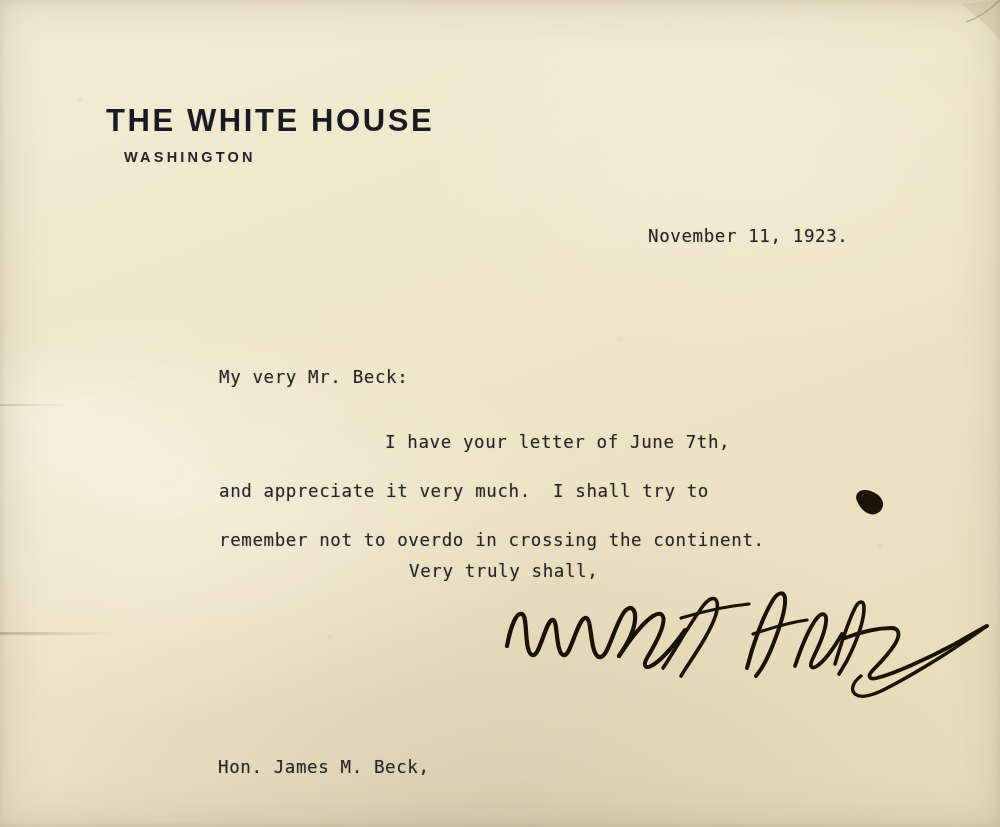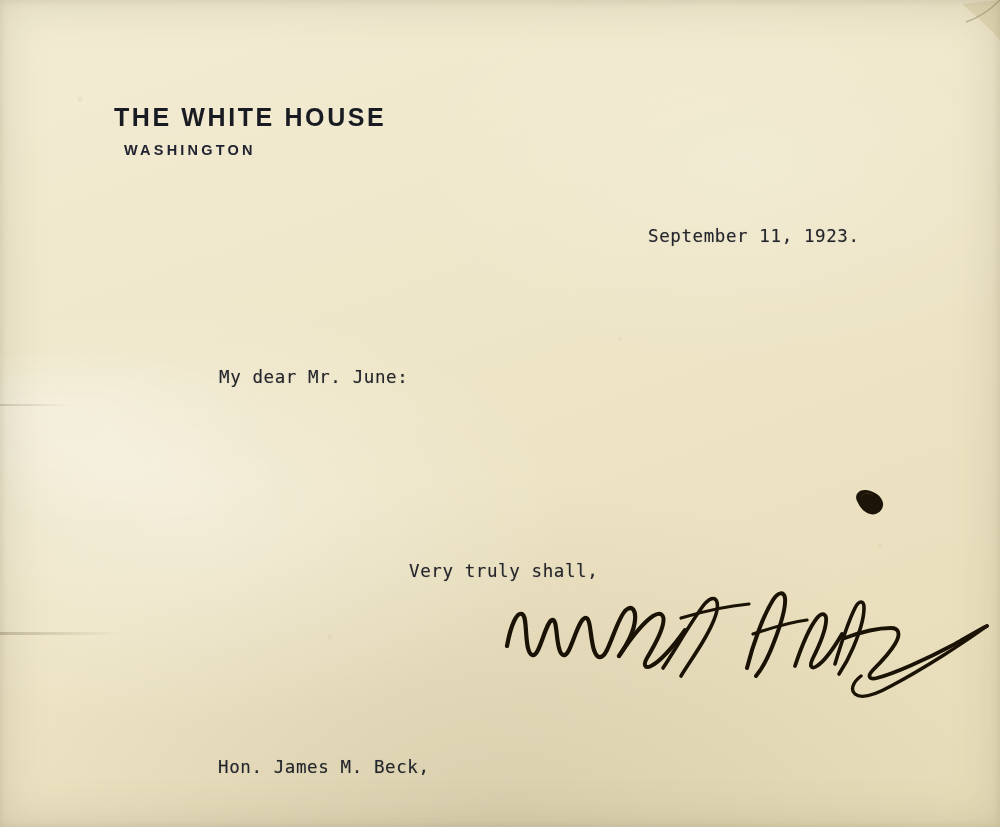--- a/index.html
+++ b/index.html
@@ -85,25 +85,24 @@
   
   .letterhead {
     position: absolute;
     left: 106px;
     top: 103px;
     color: #1b1d24;
   }
   .lh-title {
     font-family: "Liberation Sans", sans-serif;
     font-weight: bold;
-    font-size: 25px;
+    font-size: 31px;
     letter-spacing: 2.6px;
     color: #191b22;
     white-space: nowrap;
-    margin-left: 8px;
   }
   .lh-sub {
     font-family: "Liberation Sans", sans-serif;
     font-weight: bold;
     font-size: 14.5px;
     letter-spacing: 3.2px;
     color: #212430;
     margin-top: 10px;
     padding-left: 18px;
     white-space: nowrap;
@@ -175,24 +174,29 @@
 </head>
 <body>
 
 <div id="page">
 
   <div class="letterhead">
     <div class="lh-title">THE WHITE HOUSE</div>
     <div class="lh-sub">WASHINGTON</div>
   </div>
 
-  <div class="typed date">September 11, 1923.</div>
-
-  <div class="typed salutation">My dear Mr. June:</div>
-
+  <div class="typed date">November 11, 1923.</div>
+
+  <div class="typed salutation">My very Mr. Beck:</div>
+
+  <div class="body-block">
+    <div class="typed indent">I have your letter of June 7th,</div>
+    <div class="typed">and appreciate it very much.  I shall try to</div>
+    <div class="typed">remember not to overdo in crossing the continent.</div>
+  </div>
 
   <div class="typed closing">Very truly shall,</div>
 
   <svg class="signature" viewBox="0 0 500 130" xmlns="http://www.w3.org/2000/svg" aria-hidden="true">
     <g fill="none" stroke="#1a1205" stroke-linecap="round" stroke-linejoin="round">
       <path d="M12,74 C16,52 22,40 27,42 C32,44 30,64 33,76 C35,84 39,86 43,78 C48,68 52,50 57,48 C62,46 61,66 64,76 C66,84 70,86 74,78 C79,68 84,48 90,46 C96,44 95,66 99,78 C102,87 107,88 112,78 C118,66 124,44 131,38 C137,33 141,38 140,48 C139,60 131,74 124,84" stroke-width="4.2"></path>
       <path d="M124,84 C132,72 146,52 158,44 C166,39 170,43 168,52 C166,62 158,76 152,86 C148,93 150,97 156,94 C166,89 180,72 190,58" stroke-width="4"></path>
       <path d="M168,96 C180,78 196,50 208,34 C214,26 220,24 222,30 C224,37 218,52 210,66 C202,80 192,94 186,104" stroke-width="3.6"></path>
       <path d="M186,46 C206,40 232,34 254,32" stroke-width="3.2"></path>
       <path d="M252,96 C258,72 268,44 278,28 C283,20 289,19 290,26 C291,35 286,52 279,70 C273,86 266,98 261,104" stroke-width="4"></path>

